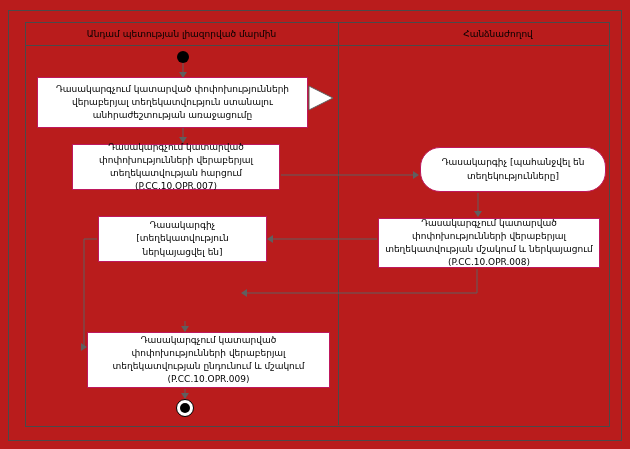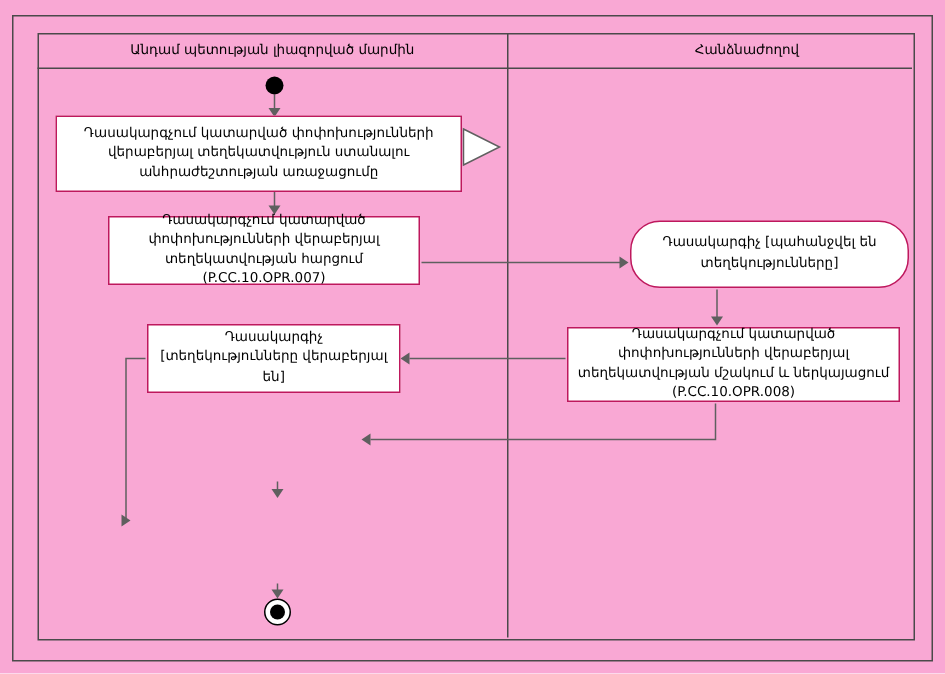--- a/index.html
+++ b/index.html
@@ -1,17 +1,17 @@
 <!DOCTYPE html>
 <html><head>
 <meta charset="utf-8">
 <style>
   html,body{margin:0;padding:0;background:#fff;}
   #stage{
-    position:relative;width:630px;height:449px;background:#f9a8d4;
+    position:relative;width:630px;height:449px;background:#b91c1c;
     font-family:"DejaVu Sans","Liberation Sans",sans-serif;color:#000;
     overflow:hidden;
   }
   .frame{position:absolute;border:1px solid #4a4a4a;background:transparent;}
   .lane-divider{position:absolute;width:0;border-left:1px solid #4a4a4a;}
   .header-sep{position:absolute;height:0;border-top:1px solid #4a4a4a;}
   .lane-title{
     position:absolute;display:flex;align-items:center;justify-content:center;
     font-size:9px;text-align:center;
   }
@@ -91,21 +91,22 @@
   <div id="initial-node"></div>
 
   <div class="node" id="box-need">Դասակարգչում կատարված փոփոխությունների վերաբերյալ տեղեկատվություն ստանալու անհրաժեշտության առաջացումը</div>
 
   <div class="node" id="box-opr007">Դասակարգչում կատարված փոփոխությունների վերաբերյալ տեղեկատվության հարցում (P.CC.10.OPR.007)</div>
 
   <div class="node" id="box-state-requested">Դասակարգիչ [պահանջվել են տեղեկությունները]</div>
 
   <div class="node" id="box-opr008">Դասակարգչում կատարված փոփոխությունների վերաբերյալ տեղեկատվության մշակում և ներկայացում (P.CC.10.OPR.008)</div>
 
-  <div class="node" id="box-state-presented">Դասակարգիչ [տեղեկությունները վերաբերյալ են]</div>
+  <div class="node" id="box-state-presented">Դասակարգիչ [տեղեկատվություն ներկայացվել են]</div>
 
 
+  <div class="node" id="box-opr009">Դասակարգչում կատարված փոփոխությունների վերաբերյալ տեղեկատվության ընդունում և մշակում (P.CC.10.OPR.009)</div>
 
   <div id="final-node">
     <div class="dot"></div>
   </div>
 
 </div>
 
 </body></html>

